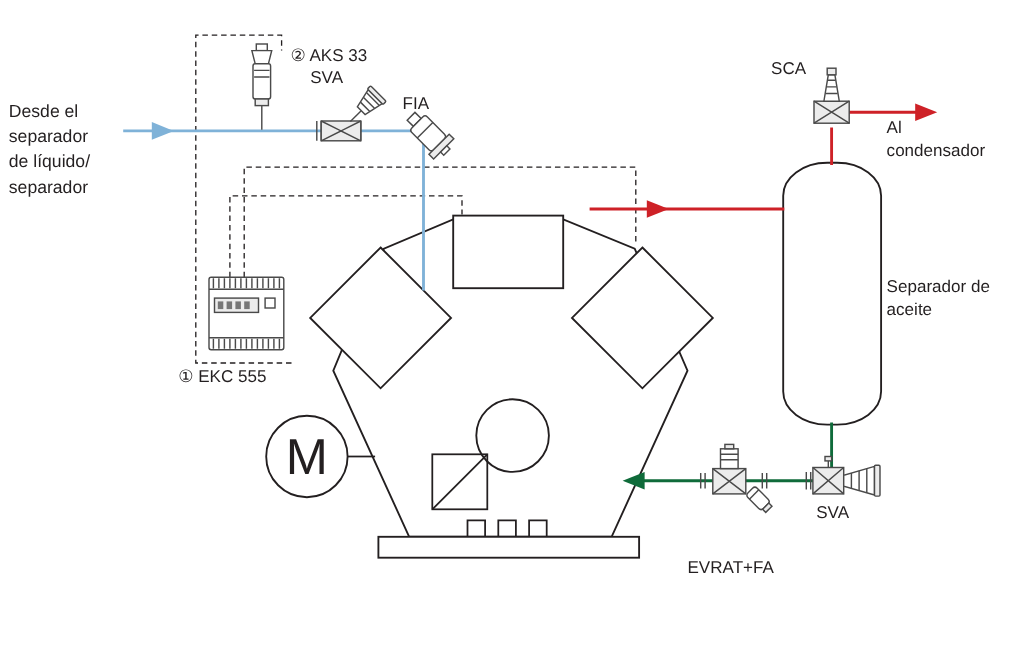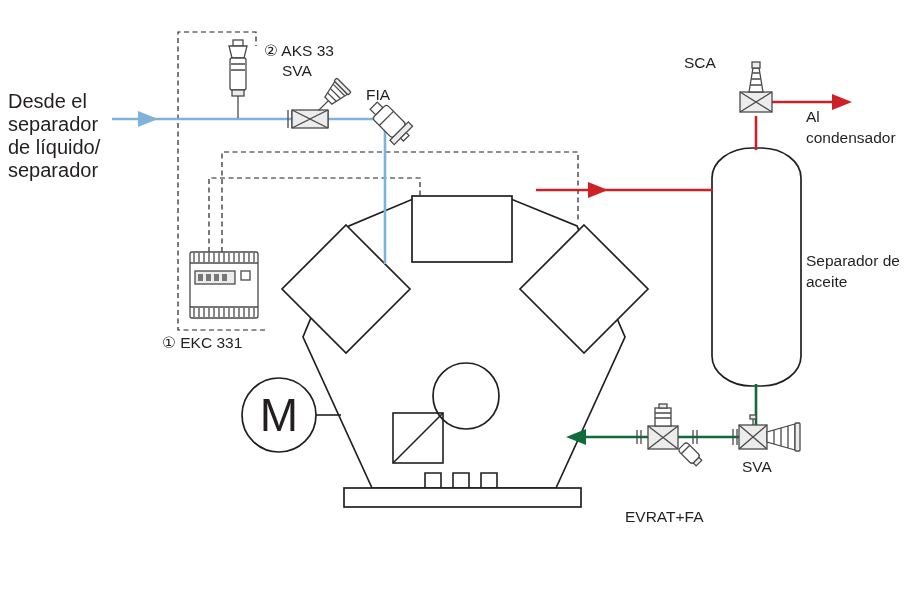--- a/index.html
+++ b/index.html
@@ -1,20 +1,20 @@
 <!DOCTYPE html>
 <html><head>
 <meta charset="utf-8">
 <style>
   html,body{margin:0;padding:0;background:#fff;}
   .stage{position:relative;width:920px;height:589px;background:#ffffff;overflow:hidden;
          font-family:"Liberation Sans","DejaVu Sans",sans-serif;color:#231f20;}
   .stage svg{position:absolute;left:0;top:0;}
   .lbl{position:absolute;font-size:15.5px;line-height:21px;white-space:nowrap;color:#231f20;}
-  .src{font-size:20px;line-height:23px;}
+  .src{font-size:16px;line-height:23px;}
   
   .ol{fill:#ffffff;stroke:#231f20;stroke-width:1.7;}
   .oln{fill:none;stroke:#231f20;stroke-width:1.6;}
   .dash{fill:none;stroke:#231f20;stroke-width:1.2;stroke-dasharray:5 3.5;}
   .pipe{fill:none;stroke-width:2.6;}
   .comp{stroke:#4a4a4a;stroke-width:1.3;fill:#ffffff;}
   .compf{stroke:#4a4a4a;stroke-width:1.3;fill:#ececec;}
   .compn{stroke:#4a4a4a;stroke-width:1.3;fill:none;}
   .digit{fill:#777777;stroke:none;}
   .motor-m{font-size:46px;fill:#231f20;}
@@ -144,23 +144,23 @@
     <div>de líquido/</div>
     <div>separador</div>
   </div>
 
   <div class="lbl" style="left:264px;top:40px"><span>②</span> <span>AKS 33</span></div>
 
   <div class="lbl" style="left:282px;top:60px">SVA</div>
 
   <div class="lbl" style="left:366px;top:84px">FIA</div>
 
-  <div class="lbl" style="left:162px;top:332px"><span>①</span> <span>EKC 331</span></div>
+  <div class="lbl" style="left:162px;top:332px"><span>①</span> <span>EKC 555</span></div>
 
-  <div class="lbl" style="left:684px;top:52px">SCA</div>
+  <div class="lbl" style="left:701px;top:52px">SCA</div>
 
   <div class="lbl" style="left:806px;top:106px">
     <div>Al</div>
     <div>condensador</div>
   </div>
 
   <div class="lbl" style="left:806px;top:250px">
     <div>Separador de</div>
     <div>aceite</div>
   </div>

